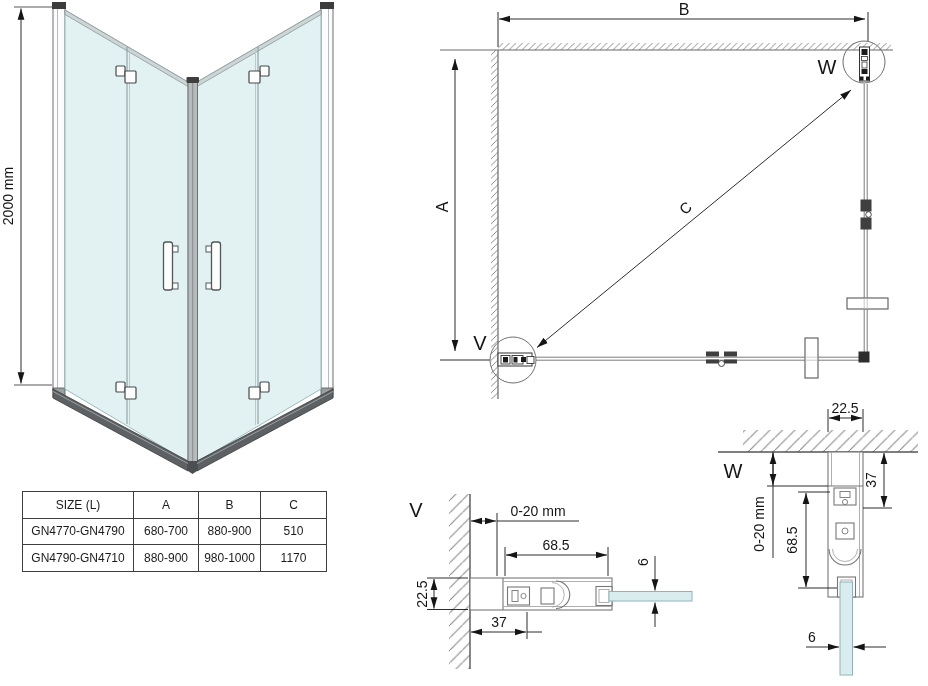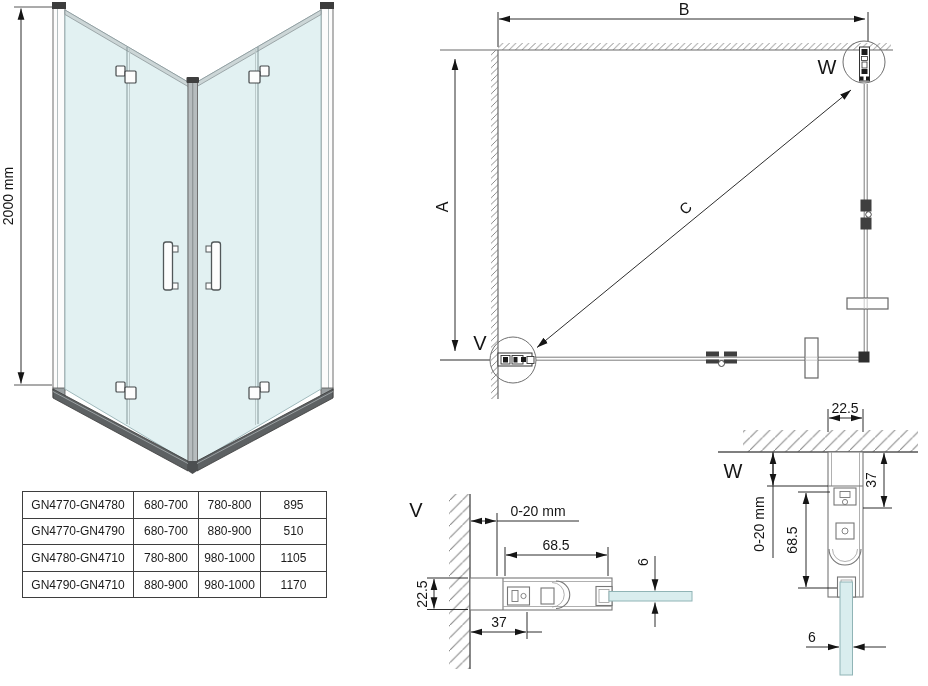--- a/index.html
+++ b/index.html
@@ -288,37 +288,31 @@
   </svg>
 
   <table class="spec-table">
     <colgroup>
         <col style="width:111px">
         <col style="width:65px">
         <col style="width:62px">
         <col style="width:66px">
       </colgroup>
     <tbody>
-    <tr>
-      <td>GN4770-GN4780</td>
-      <td>680-700</td>
-      <td>780-800</td>
-      <td>895</td>
+        <tr>
+      <td>SIZE (L)</td>
+      <td>A</td>
+      <td>B</td>
+      <td>C</td>
     </tr>
     <tr>
       <td>GN4770-GN4790</td>
       <td>680-700</td>
       <td>880-900</td>
       <td>510</td>
-    </tr>
-    <tr>
-      <td>GN4780-GN4710</td>
-      <td>780-800</td>
-      <td>980-1000</td>
-      <td>1105</td>
     </tr>
     <tr>
       <td>GN4790-GN4710</td>
       <td>880-900</td>
       <td>980-1000</td>
       <td>1170</td>
     </tr>
   </tbody>
     </table>
 

